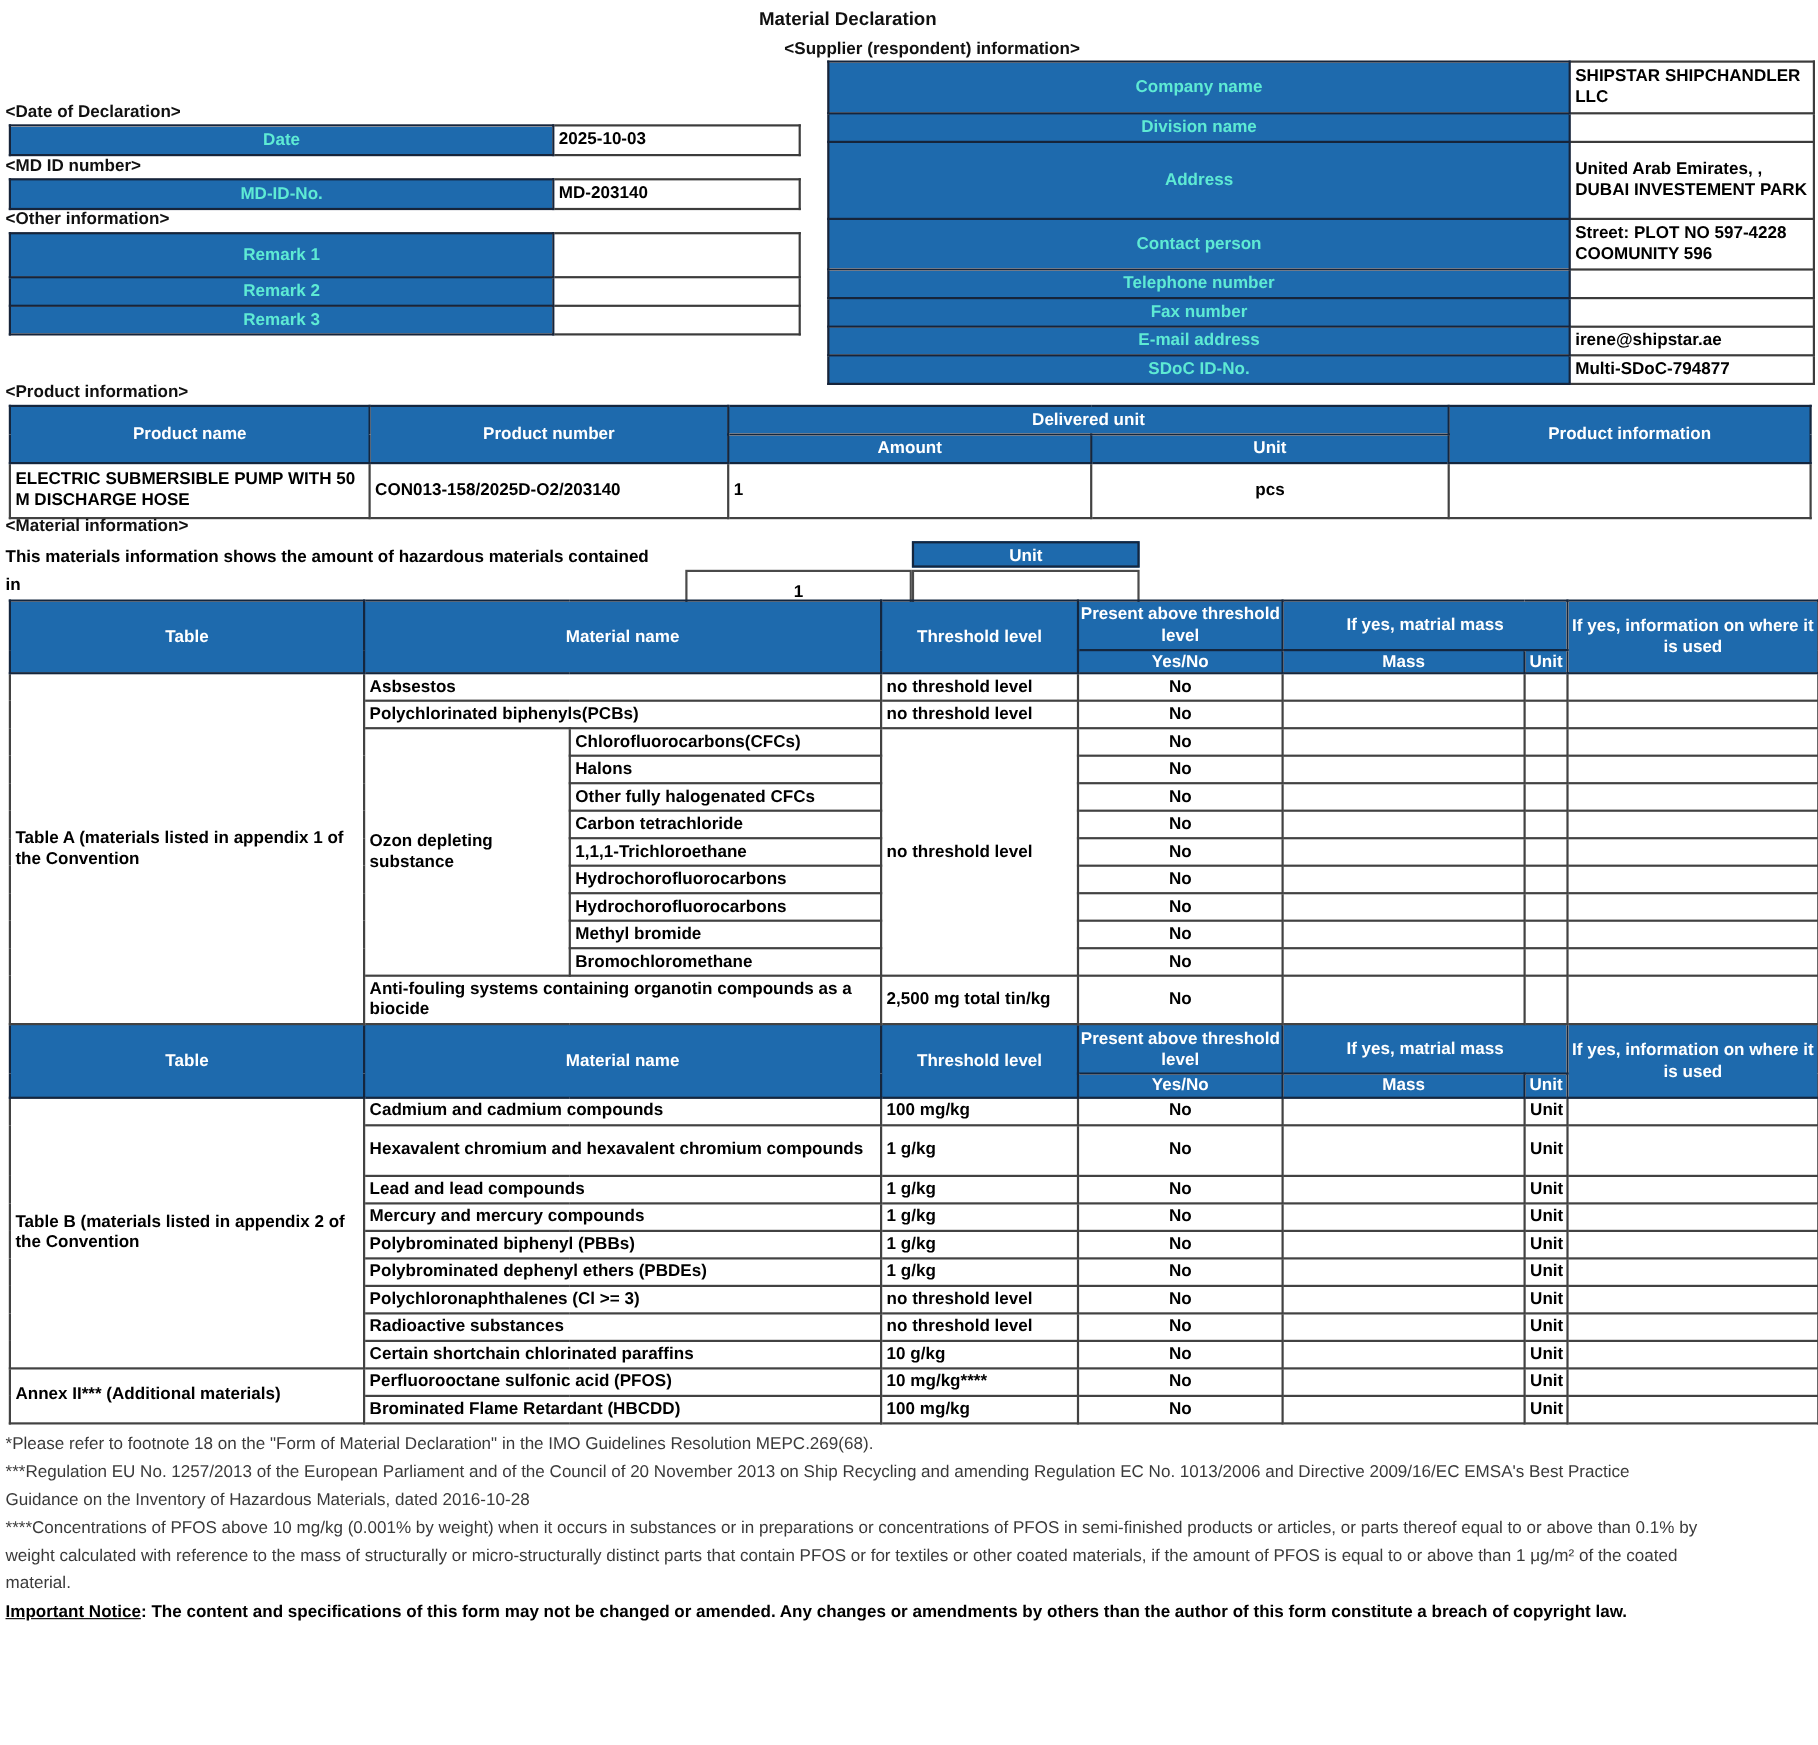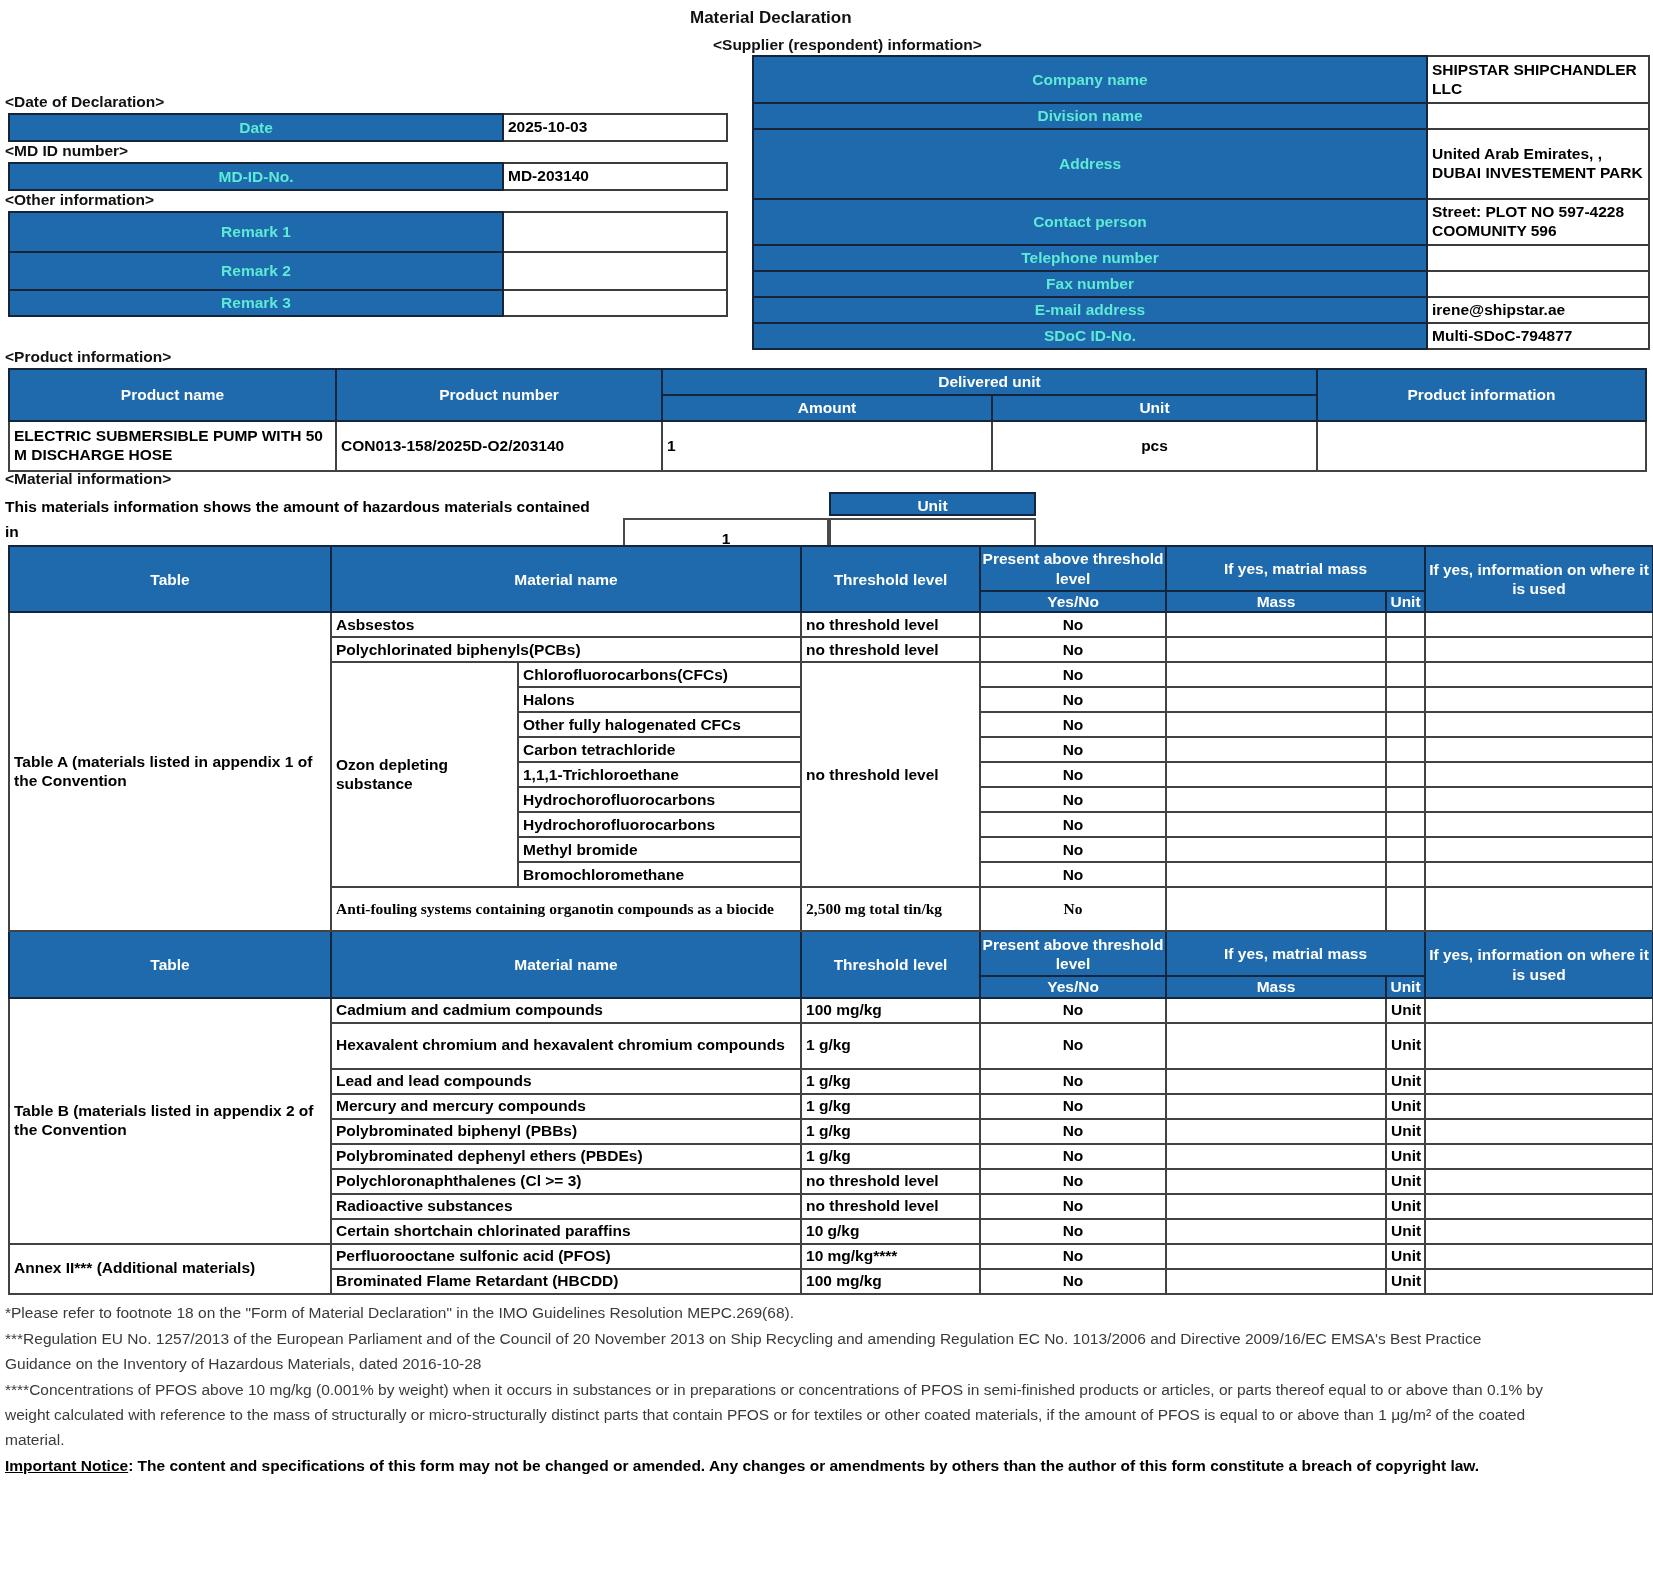--- a/index.html
+++ b/index.html
@@ -33,21 +33,21 @@
     text-align:center; vertical-align:middle; border:2px solid #14263e; line-height:1.25;
   }
   .grid td {
     background:#fff; color:#000; font-weight:bold; font-size:15.5px;
     vertical-align:middle; border:2px solid #424242; padding:1px 4px; line-height:1.2;
   }
   .grid td.tl { text-align:left; }
   .grid td.ctr { text-align:center; }
   .grid td.rowlabel { text-align:left; vertical-align:middle; }
 
-  .h25 { height:25px; } .h44 { height:44px;font-family:Liberation Serif, serif; } .h46 { height:46px; }
+  .h25 { height:25px; } .h44 { height:44px; } .h46 { height:46px; }
   .hr1 { height:45px; } .hr2 { height:21px; }
 
   .mini-hdr {
     position:absolute; background:var(--blue); color:#fff; font-weight:bold;
     font-size:15.5px; text-align:center; line-height:24px; border:2px solid #14263e;
   }
   .mini-cell {
     position:absolute; background:#fff; border:2px solid #4a4a4a;
     font-weight:bold; font-size:15.5px; display:flex; align-items:center; justify-content:center;
   }
@@ -141,21 +141,21 @@
 <table class="kv" style="left:8px;top:211px;width:718px">
   <colgroup>
       <col style="width:494px">
       <col style="width:224px">
     </colgroup>
   <tbody>
       <tr style="height:40px">
         <td class="lbl">Remark 1</td>
         <td class="val"></td>
       </tr>
-  <tr style="height:38px">
+  <tr style="height:26px">
         <td class="lbl">Remark 2</td>
         <td class="val"></td>
       </tr>
   <tr style="height:26px">
         <td class="lbl">Remark 3</td>
         <td class="val"></td>
       </tr>
 </tbody>
   </table>
 

